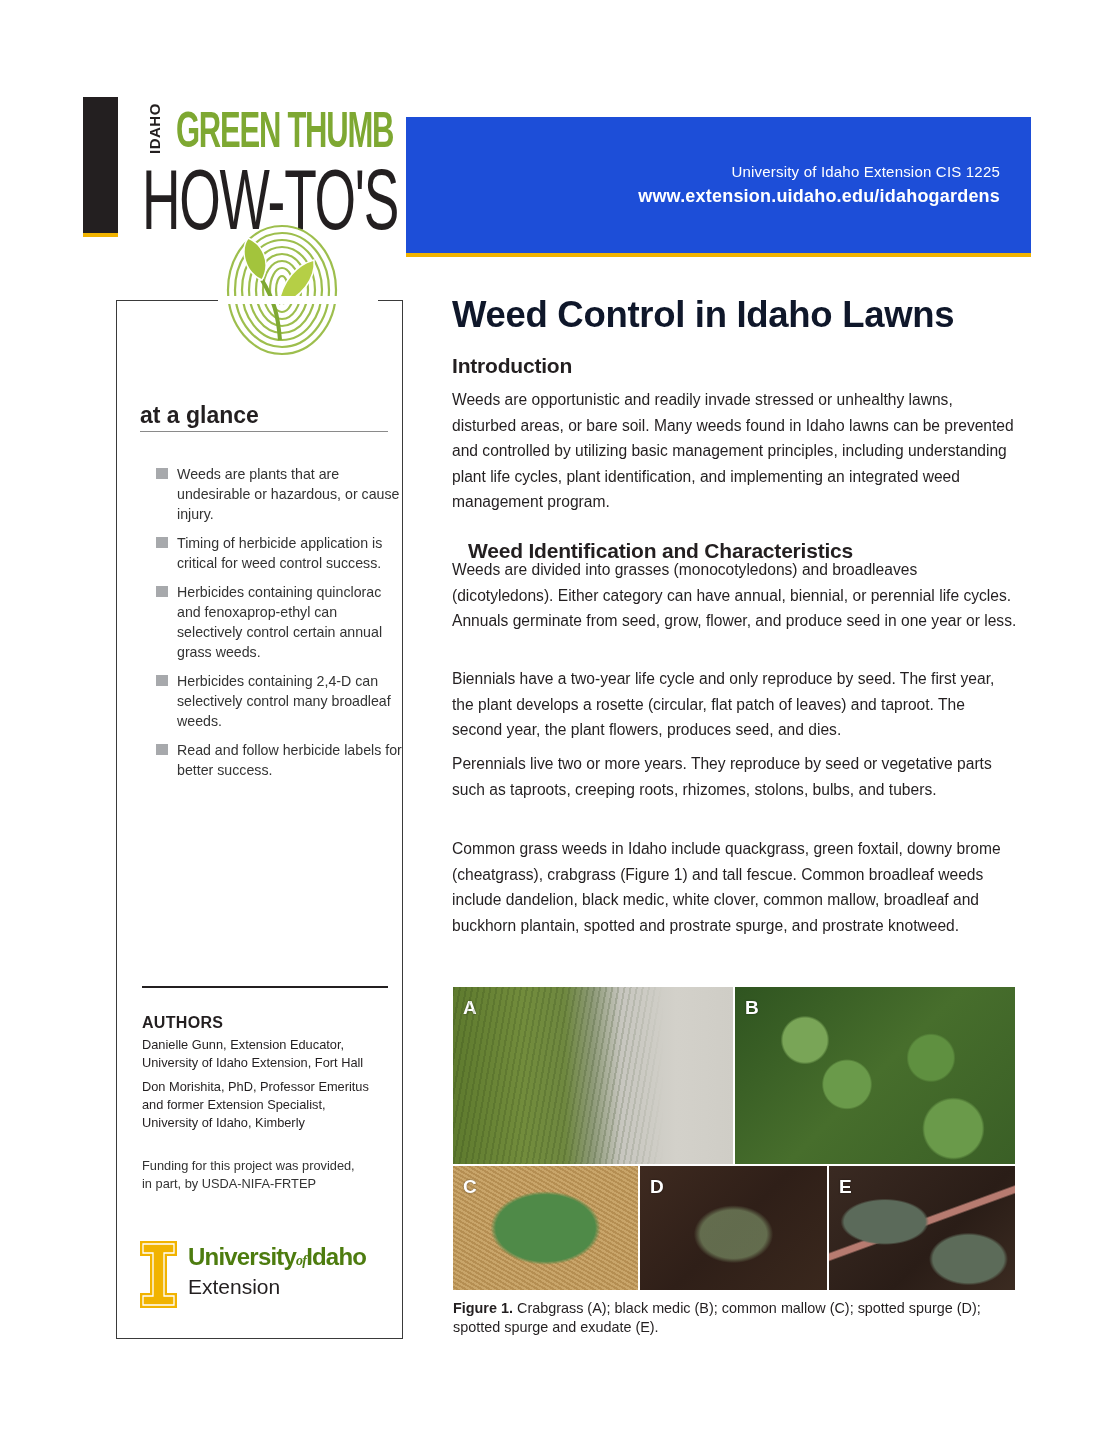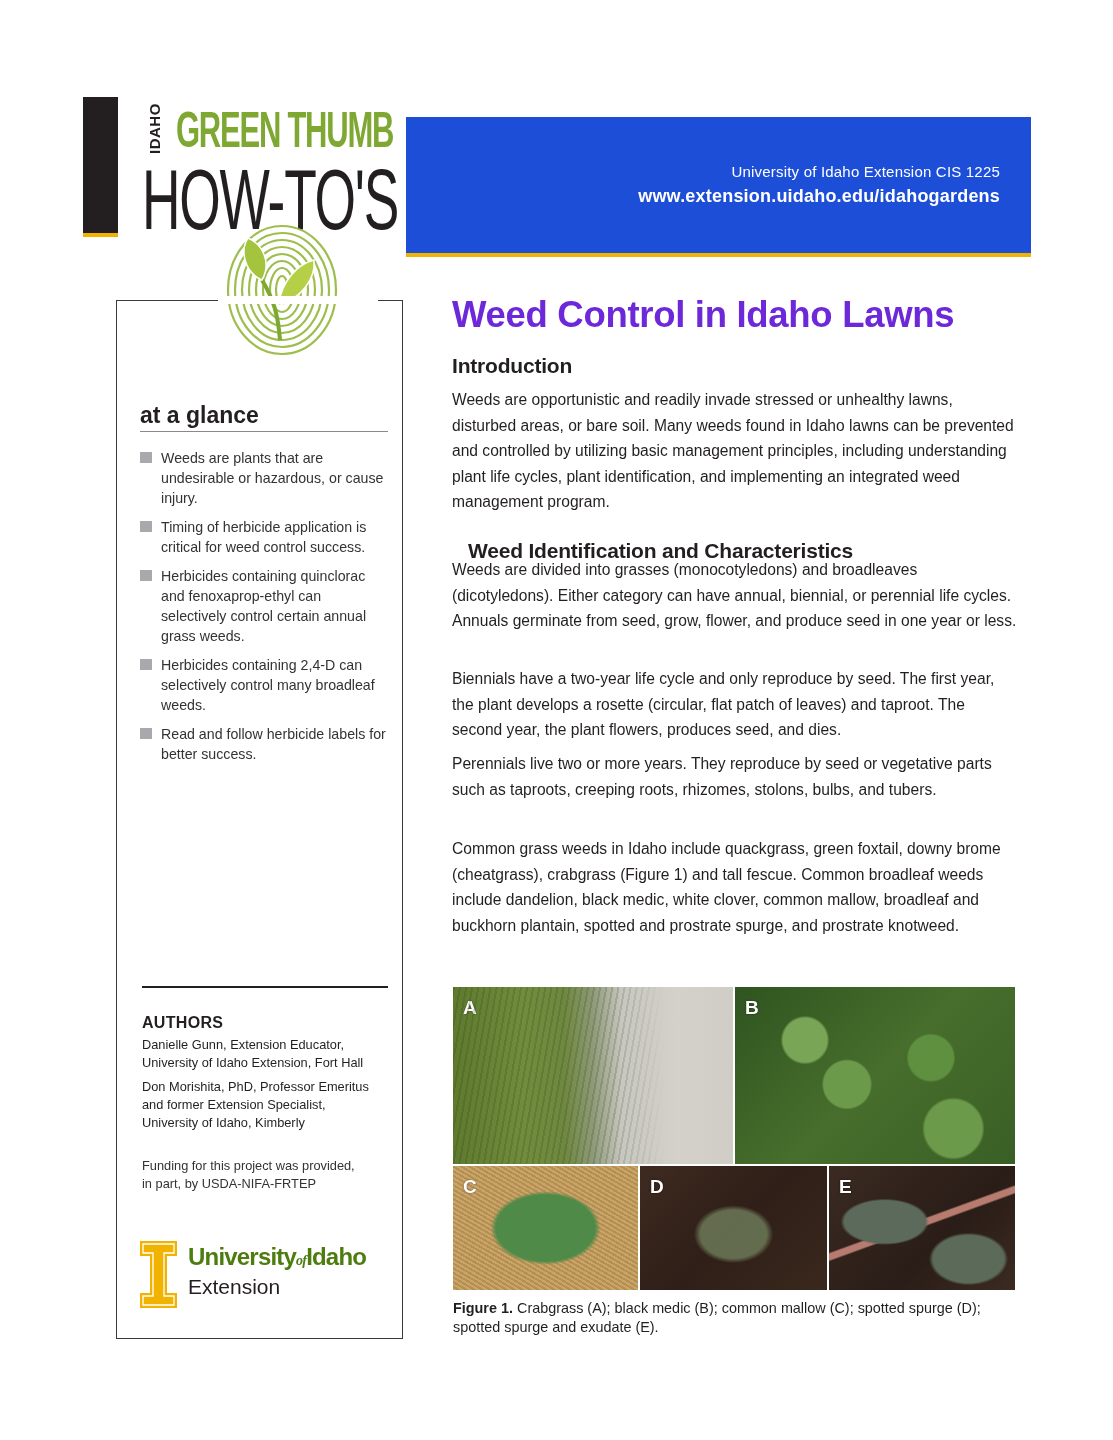--- a/index.html
+++ b/index.html
@@ -21,36 +21,36 @@
   .logo .idaho span { display: block; transform: rotate(-90deg); transform-origin: left top; position: absolute; left: 4px; top: 46px; font-size: 15px; font-weight: bold; letter-spacing: 0.5px; color: #231f20; font-family: "Liberation Sans Narrow", "Liberation Sans", sans-serif; }
   .logo .green { position: absolute; left: 36px; top: 2px; font-size: 50px; font-weight: bold; color: #7ea832; letter-spacing: -2px; transform: scaleX(0.62); transform-origin: left top; white-space: nowrap; line-height: 56px; }
   .logo .howto { position: absolute; left: 2px; top: 54px; font-size: 86px; color: #231f20; letter-spacing: -2px; transform: scaleX(0.62); transform-origin: left top; white-space: nowrap; line-height: 90px; font-weight: normal; }
   .logo svg { position: absolute; left: 82px; top: 120px; }
 
   
   .sidebar { left: 116px; top: 300px; width: 287px; height: 1039px; border: 1.5px solid #3a3a3a; box-sizing: border-box; }
   .sidebar-gap { left: 218px; top: 296px; width: 160px; height: 8px; background: #ffffff; }
   .glance-title { left: 140px; top: 402px; font-size: 23px; font-weight: bold; color: #231f20; }
   .glance-rule { left: 140px; top: 431px; width: 248px; height: 1px; background: #8a8a8a; }
-  .glance-list { left: 140px; top: 448px; width: 250px; margin: 0; padding: 0; list-style: none; }
+  .glance-list { left: 140px; top: 448px; width: 250px; margin: 16px; padding: 0; list-style: none; }
   .glance-list li { position: relative; padding-left: 21px; font-size: 14.2px; line-height: 20px; color: #333; margin-bottom: 9px; }
   .glance-list li .bullet { position: absolute; left: 0; top: 4px; width: 12px; height: 11px; background: #a7a9ac; }
   .authors-rule { left: 142px; top: 986px; width: 246px; height: 2px; background: #231f20; }
   .authors-title { left: 142px; top: 1014px; font-size: 16px; font-weight: bold; letter-spacing: 0.3px; }
   .author { left: 142px; width: 250px; font-size: 12.8px; line-height: 18px; color: #231f20; }
   .funding { left: 142px; top: 1157px; width: 250px; font-size: 12.8px; line-height: 18px; color: #333; }
 
   .uidaho-logo { left: 140px; top: 1241px; width: 250px; height: 70px; }
   .uidaho-logo .block-i { position: absolute; left: 0; top: 0; width: 37px; height: 67px; }
   .uidaho-logo .uname { position: absolute; left: 48px; top: 2px; font-size: 24px; font-weight: bold; letter-spacing: -0.8px; color: #4d7c0f; white-space: nowrap; }
   .uidaho-logo .uname .of { font-style: italic; font-size: 14px; font-weight: bold; font-family: "Liberation Serif", serif; }
   .uidaho-logo .ext { position: absolute; left: 48px; top: 34px; font-size: 21px; color: #231f20; }
 
   
-  .main-title { left: 452px; top: 294px; font-size: 36.5px; font-weight: bold; color: #6d28d9; letter-spacing: -0.3px; white-space: nowrap; }
+  .main-title { left: 452px; top: 294px; font-size: 36.5px; font-weight: bold; color: #0f172a; letter-spacing: -0.3px; white-space: nowrap; }
   .h2 { left: 452px; font-size: 21px; font-weight: bold; color: #231f20; white-space: nowrap; letter-spacing: -0.2px; }
   .para { left: 452px; width: 565px; font-size: 15.6px; line-height: 25.5px; color: #231f20; margin: 0; }
 
   
   .fig { left: 453px; top: 987px; width: 562px; height: 303px; background: #fff; }
   .photo { position: absolute; overflow: hidden; }
   .photo .lbl { position: absolute; left: 10px; top: 10px; color: #ffffff; font-size: 19px; font-weight: bold; text-shadow: 0 0 2px rgba(0,0,0,0.5); }
   .ph-a { left: 0; top: 0; width: 280px; height: 177px;
     background:
       linear-gradient(100deg, transparent 0 46%, rgba(210,208,200,0.0) 46%),

